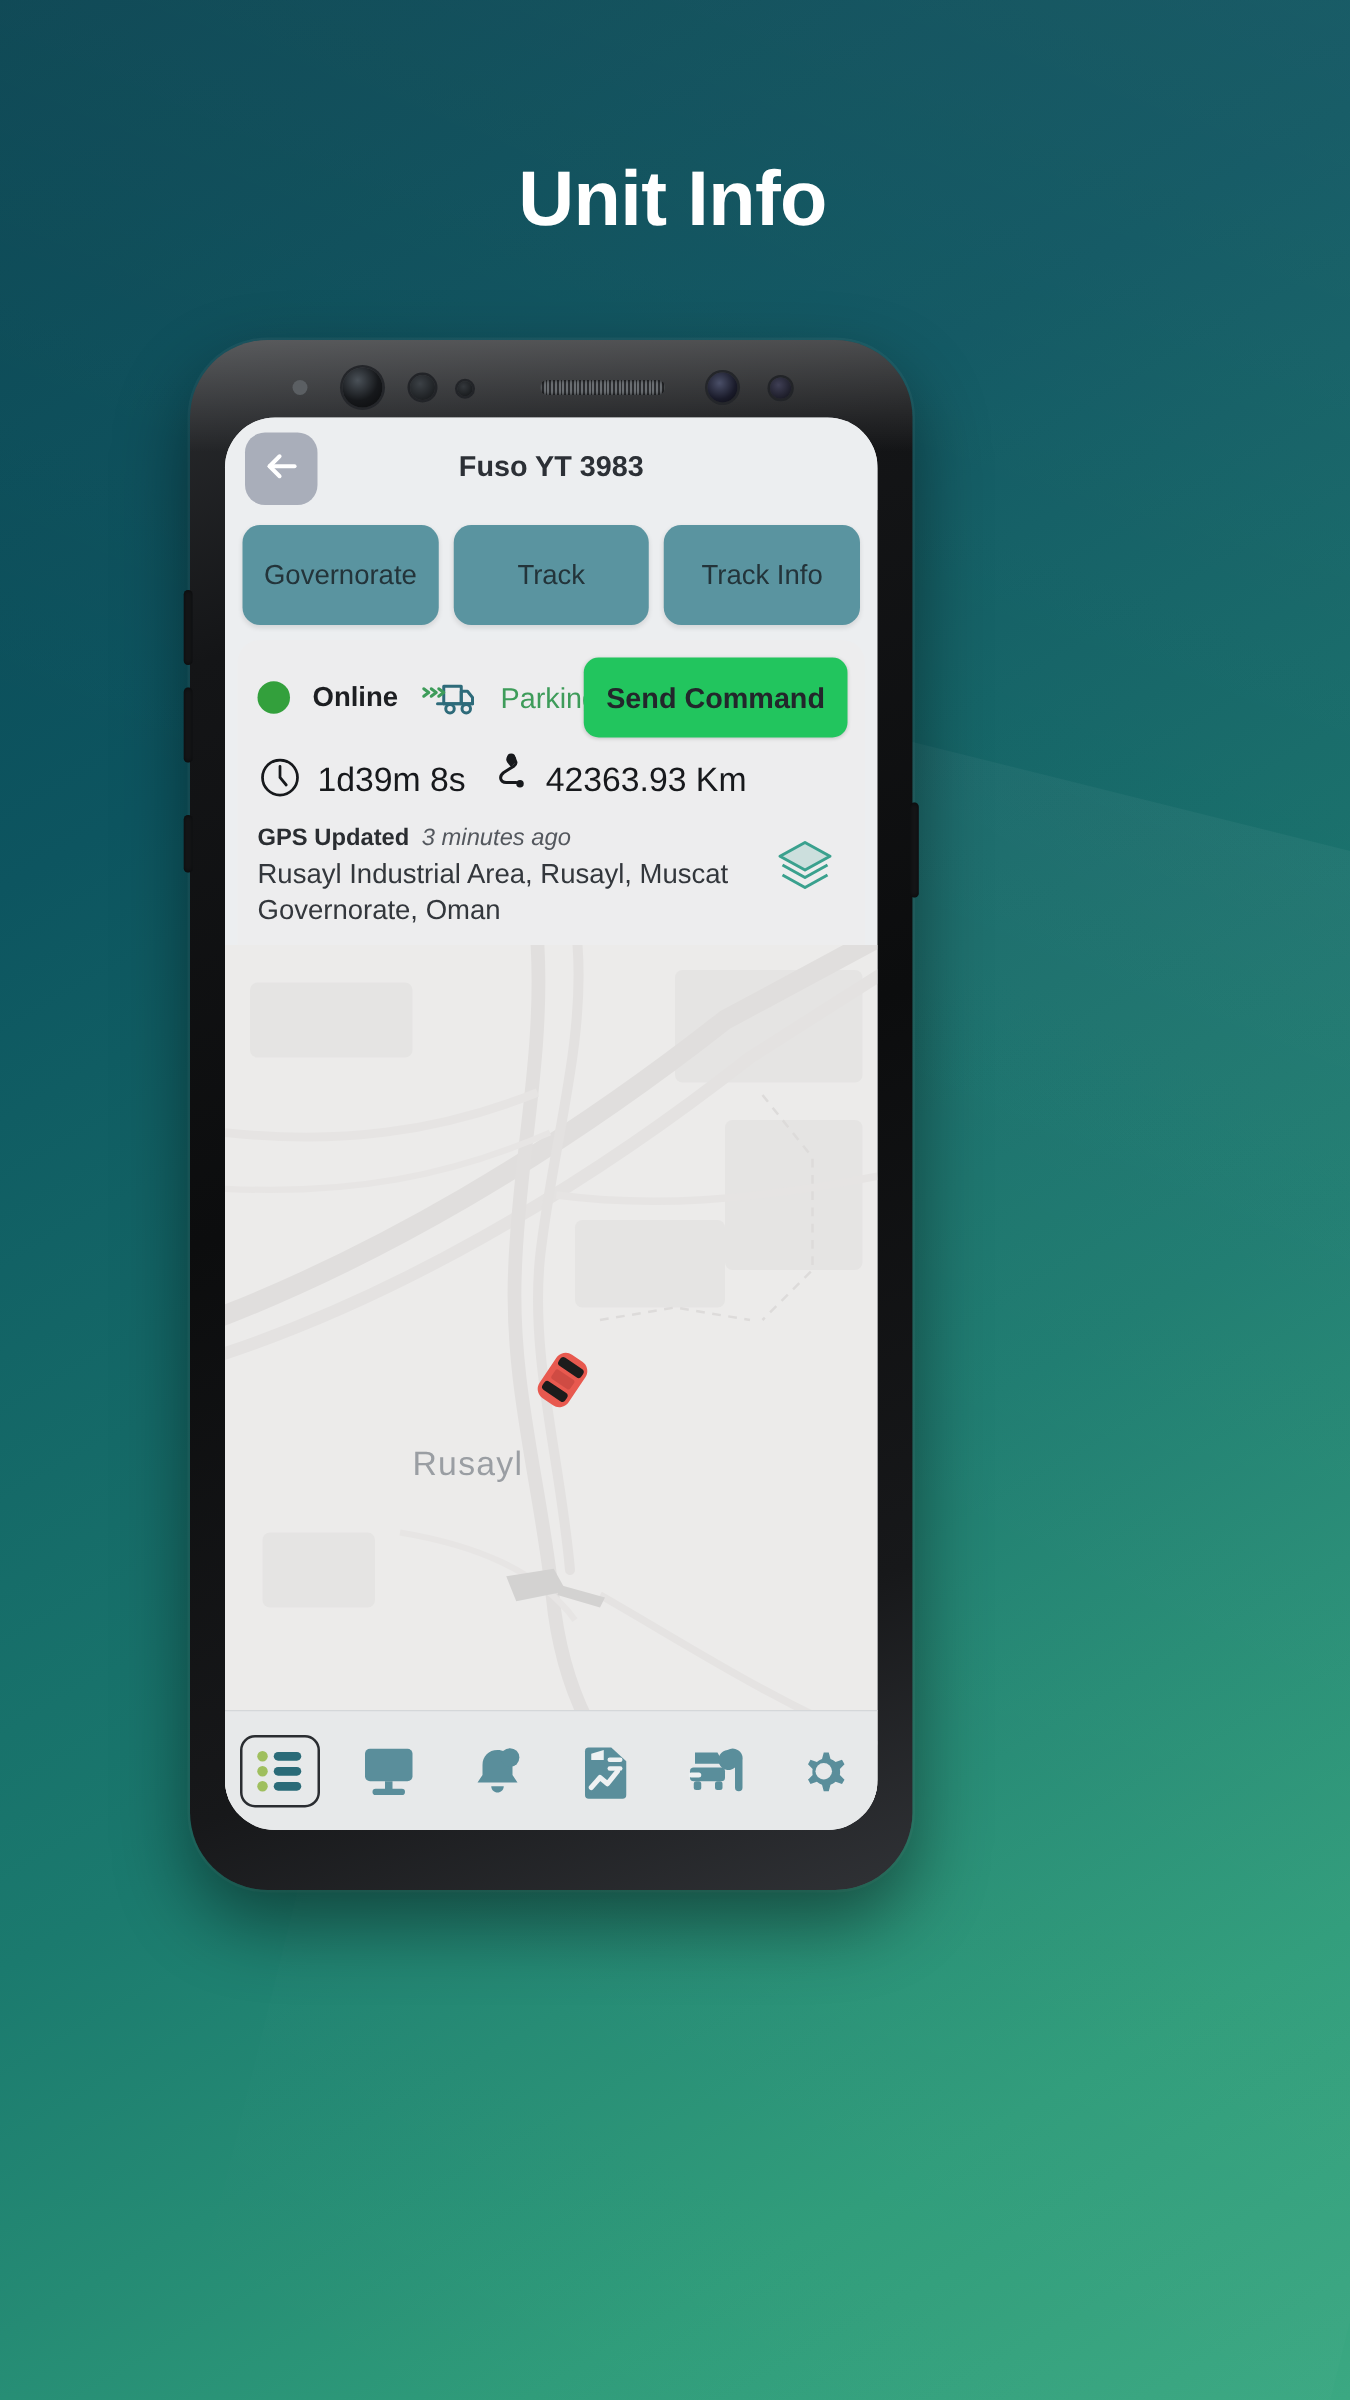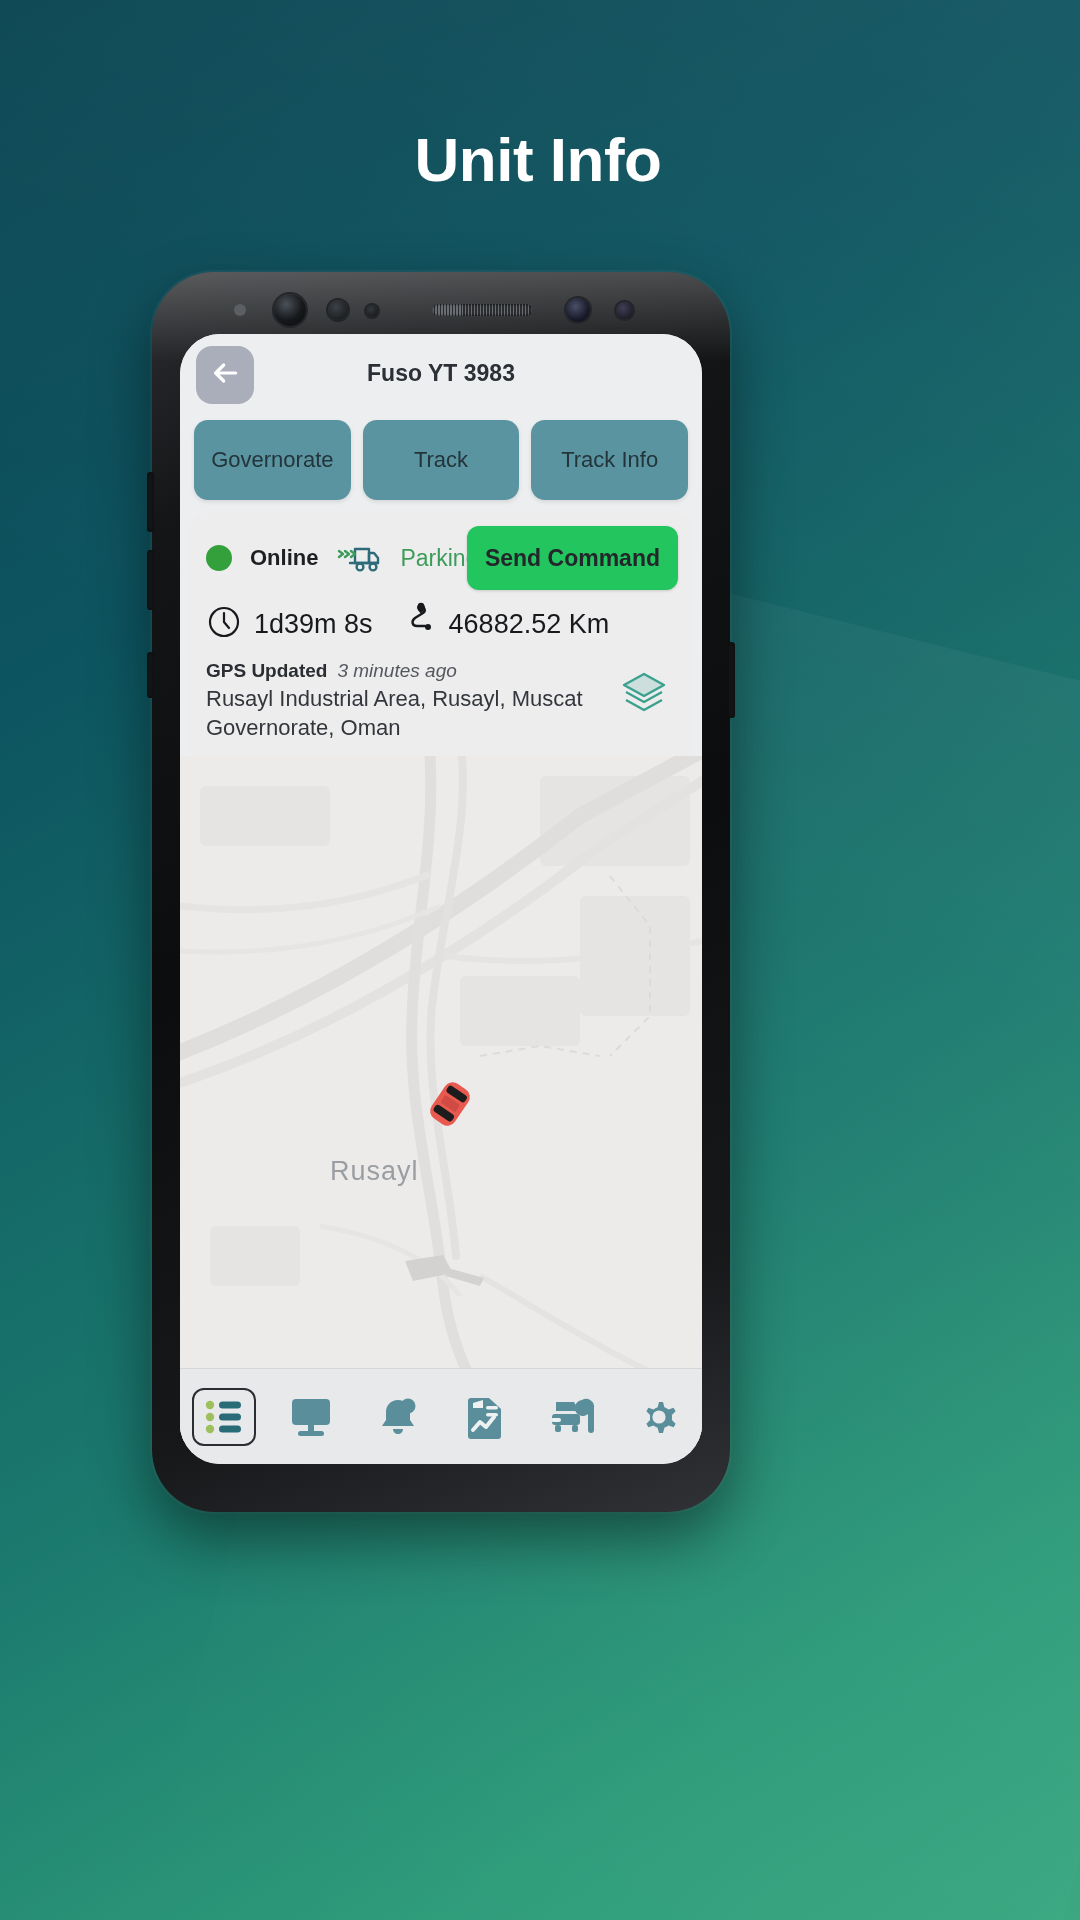--- a/index.html
+++ b/index.html
@@ -149,21 +149,21 @@
     height: 64px; padding: 0 18px;
     border-radius: 12px;
     background: #22c55e;
     display: flex; align-items: center; justify-content: center;
     font-size: 23px; font-weight: bold; color: #23262b;
     cursor: pointer;
     box-shadow: 0 1px 3px rgba(0,0,0,0.15);
   }
 
   .metric-row {
-    display: flex; align-items: center; gap: 28px;
+    display: flex; align-items: center; gap: 16px;
     margin-top: 8px; height: 52px;
   }
   .metric { display: flex; align-items: center; gap: 12px; }
   .metric svg { flex: none; }
   .metric-val { font-size: 27px; color: #17191c; }
 
   .gps-line {
     display: flex; align-items: baseline; gap: 10px;
     margin-top: 10px;
   }
@@ -304,21 +304,21 @@
         </div>
         <div class="metric">
           <span>
             <svg width="36" height="40" viewBox="0 0 36 40" fill="none" stroke="#17191c" stroke-width="2.4" stroke-linecap="round" stroke-linejoin="round">
               <path d="M20 5 c4 0 5 4 2 6 l-8 5 c-4 3 -3 8 2 8 h8"></path>
               <circle cx="20" cy="4" r="3.2" fill="#17191c" stroke="none"></circle>
               <path d="M20 1.5 c-2.4 0 -4 1.8 -4 4 c0 2.6 4 6 4 6 s4 -3.4 4 -6 c0 -2.2 -1.6 -4 -4 -4 z" fill="#17191c" stroke="none"></path>
               <circle cx="27" cy="25" r="3" fill="#17191c" stroke="none"></circle>
             </svg>
           </span>
-          <span class="metric-val">46882.52 Km</span>
+          <span class="metric-val">42363.93 Km</span>
         </div>
       </div>
 
       <div class="gps-line">
         <span class="gps-label">GPS Updated</span>
         <span class="gps-time">3 minutes ago</span>
       </div>
       <div class="address">Rusayl Industrial Area, Rusayl, Muscat Governorate, Oman</div>
 
       <div class="layers-btn">

